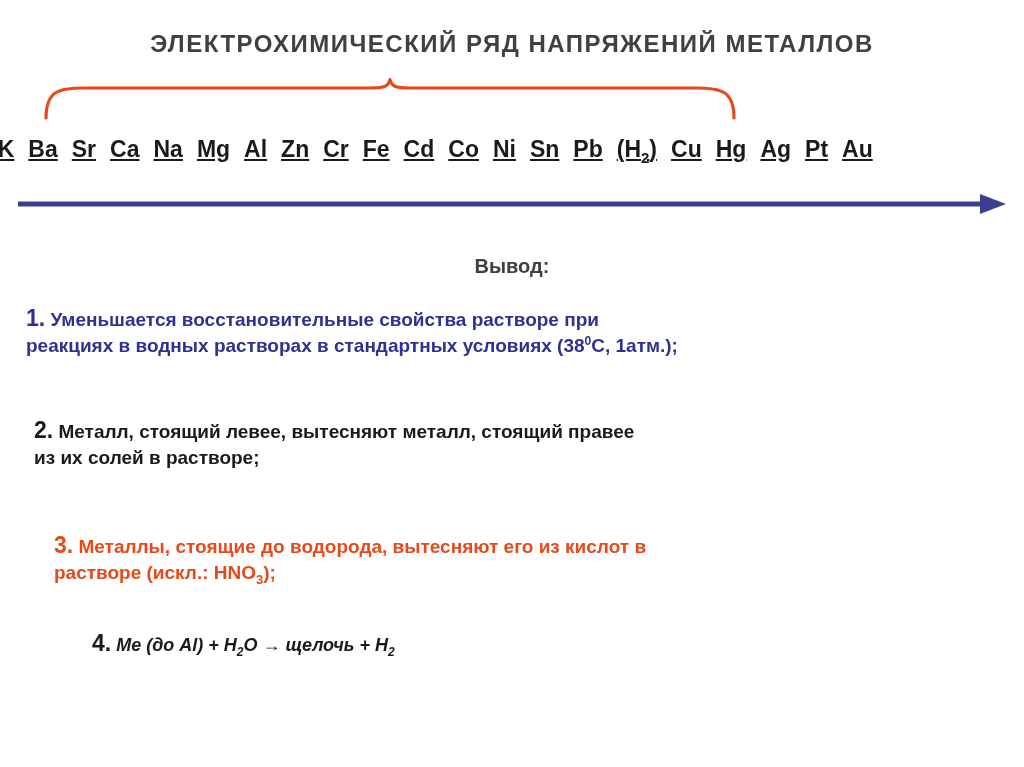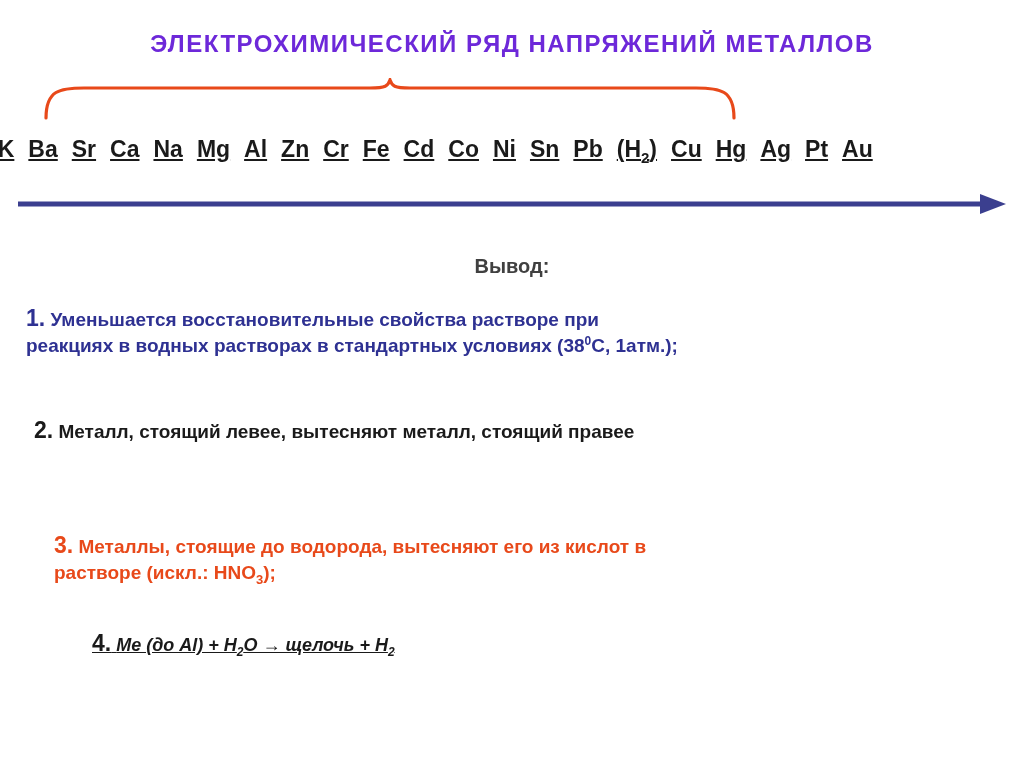--- a/index.html
+++ b/index.html
@@ -24,21 +24,21 @@
 
   
   .title {
     position: absolute;
     top: 30px;
     left: 0;
     width: 1024px;
     text-align: center;
     font-size: 24px;
     font-weight: bold;
-    color: #6d28d9;
+    color: #404040;
     letter-spacing: 1.5px;
     white-space: nowrap;
   }
 
   
   .brace-wrap {
     position: absolute;
     top: 78px;
     left: 40px;
     width: 700px;
@@ -129,21 +129,20 @@
   }
   .item3 .num { color: #E8491A; }
   .item3 sub { font-size: 13px; }
 
   .item4 {
     top: 628px;
     left: 92px;
     width: 900px;
     font-size: 18px;
     color: #1a1a1a;
-    text-decoration: underline;
   }
   .item4 .num { color: #1a1a1a; font-weight: bold; }
   .eq {
     font-style: italic;
     font-weight: bold;
   }
   .eq sub { font-size: 12px; font-style: italic; }
   .line-eq {
     margin-top: 14px;
     margin-left: 28px;
@@ -199,20 +198,21 @@
 
   <div class="item item1">
     <span class="num">1.</span>
     <span>Уменьшается восстановительные свойства растворе при</span><br>
     <span>реакциях в водных растворах в стандартных условиях (38</span><sup>0</sup><span>С, 1атм.);</span>
   </div>
 
   <div class="item item2">
     <span class="num">2.</span>
     <span>Металл, стоящий левее, вытесняют металл, стоящий правее</span><br>
+    <span>из их солей в растворе;</span>
   </div>
 
   <div class="item item3">
     <span class="num">3.</span>
     <span>Металлы, стоящие до водорода, вытесняют его из кислот в</span><br>
     <span>растворе (искл.: HNO</span><sub>3</sub><span>);</span>
   </div>
 
   <div class="item item4">
     <div class="line-eq first">

